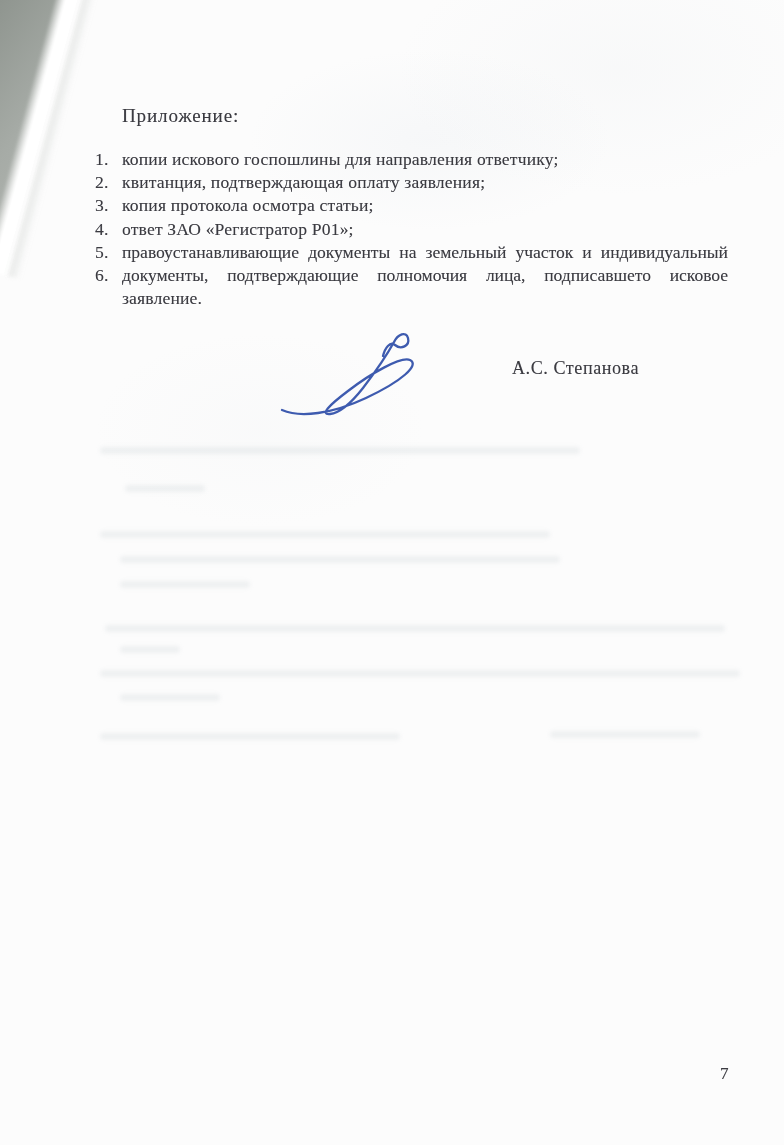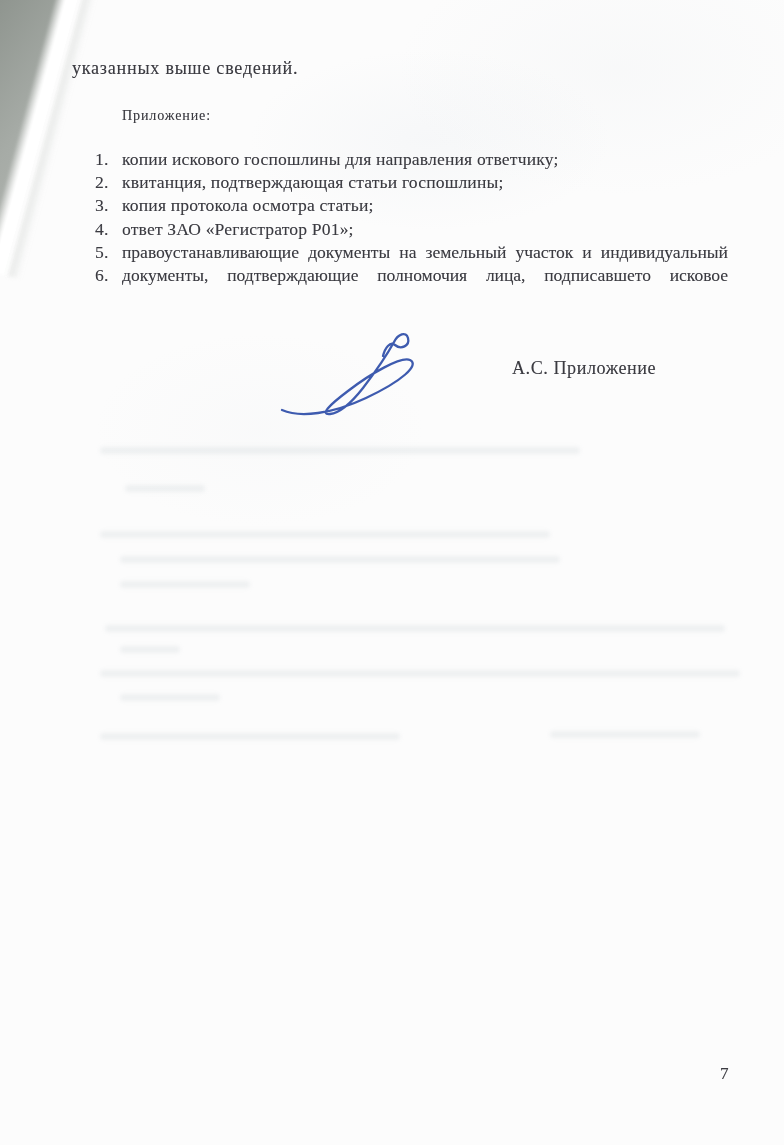--- a/index.html
+++ b/index.html
@@ -28,21 +28,21 @@
     filter:blur(1.4px);
   }
   .corner-shade{
     position:absolute;left:86px;top:-12px;width:12px;height:300px;
     transform-origin:50% 0;transform:rotate(15deg);
     background:linear-gradient(90deg, rgba(160,166,162,0.22), rgba(160,166,162,0));
     filter:blur(2px);
   }
 
   .intro{position:absolute;left:72px;top:57px;font-size:18px;letter-spacing:0.8px;line-height:23px;}
-  .heading{position:absolute;left:122px;top:104px;font-size:14px;letter-spacing:0.9px;line-height:23px;}
+  .heading{position:absolute;left:122px;top:104px;font-size:19px;letter-spacing:0.9px;line-height:23px;}
 
   .list{position:absolute;left:95px;top:148px;width:633px;}
   .list-row{display:flex;height:23.2px;line-height:23.2px;font-size:17.5px;letter-spacing:0.2px;}
   .list-row .num{width:27px;flex:none;}
   .list-row .txt{flex:1;min-width:0;}
   .list-row.just .txt{text-align:justify;text-align-last:justify;letter-spacing:0;}
 
   .sig-role{position:absolute;left:73px;top:358px;font-size:18px;letter-spacing:0.5px;line-height:23px;}
   .sig-name{position:absolute;left:512px;top:357px;font-size:18px;letter-spacing:0.6px;line-height:23px;}
   .signature{position:absolute;left:262px;top:320px;width:170px;height:100px;}
@@ -69,61 +69,64 @@
     <div class="ghost" style="left:120px;top:556px;width:440px;"></div>
     <div class="ghost" style="left:120px;top:581px;width:130px;"></div>
     <div class="ghost" style="left:105px;top:625px;width:620px;"></div>
     <div class="ghost" style="left:120px;top:646px;width:60px;"></div>
     <div class="ghost" style="left:100px;top:670px;width:640px;"></div>
     <div class="ghost" style="left:120px;top:694px;width:100px;"></div>
     <div class="ghost" style="left:100px;top:733px;width:300px;"></div>
     <div class="ghost" style="left:550px;top:731px;width:150px;"></div>
   </div>
 
-  <div class="intro txtshadow">указанных выше сведений.</div>
 
   <div class="heading txtshadow">Приложение:</div>
 
   <div class="list txtshadow">
       <div class="list-row">
         <span class="num">1.</span>
         <span class="txt">копии искового госпошлины для направления ответчику;</span>
       </div>
       <div class="list-row">
         <span class="num">2.</span>
-        <span class="txt">квитанция, подтверждающая статьи госпошлины;</span>
+        <span class="txt">квитанция, подтверждающая оплату заявления;</span>
       </div>
       <div class="list-row">
         <span class="num">3.</span>
         <span class="txt">копия протокола осмотра статьи;</span>
       </div>
       <div class="list-row">
         <span class="num">4.</span>
         <span class="txt">ответ ЗАО «Регистратор Р01»;</span>
       </div>
       <div class="list-row just">
         <span class="num">5.</span>
         <span class="txt">правоустанавливающие документы на земельный участок и индивидуальный</span>
       </div>
       <div class="list-row just">
         <span class="num">6.</span>
         <span class="txt">документы, подтверждающие полномочия лица, подписавшето исковое</span>
       </div>
+      <div class="list-row">
+        <span class="num"></span>
+        <span class="txt">заявление.</span>
+      </div>
     </div>
 
 
   <svg class="signature" viewBox="0 0 170 100" xmlns="http://www.w3.org/2000/svg">
     <path d="M 20 90
              C 38 98, 70 94, 104 78
              C 140 61, 158 45, 148 40
              C 139 36, 108 54, 86 71
              C 66 86, 58 95, 68 94
              C 78 93, 90 82, 101 68
              C 114 51, 126 33, 132 22
              C 136 14, 144 11, 146 18
              C 148 26, 139 30, 133 25
              C 128 21, 123 28, 121 36" fill="none" stroke="#2e4da8" stroke-width="2.3" stroke-linecap="round" stroke-linejoin="round" opacity="0.92"></path>
   </svg>
 
-  <div class="sig-name txtshadow">А.С. Приложение</div>
+  <div class="sig-name txtshadow">А.С. Степанова</div>
 
   <div class="page-number txtshadow">7</div>
 </div>
 
 </body></html>

